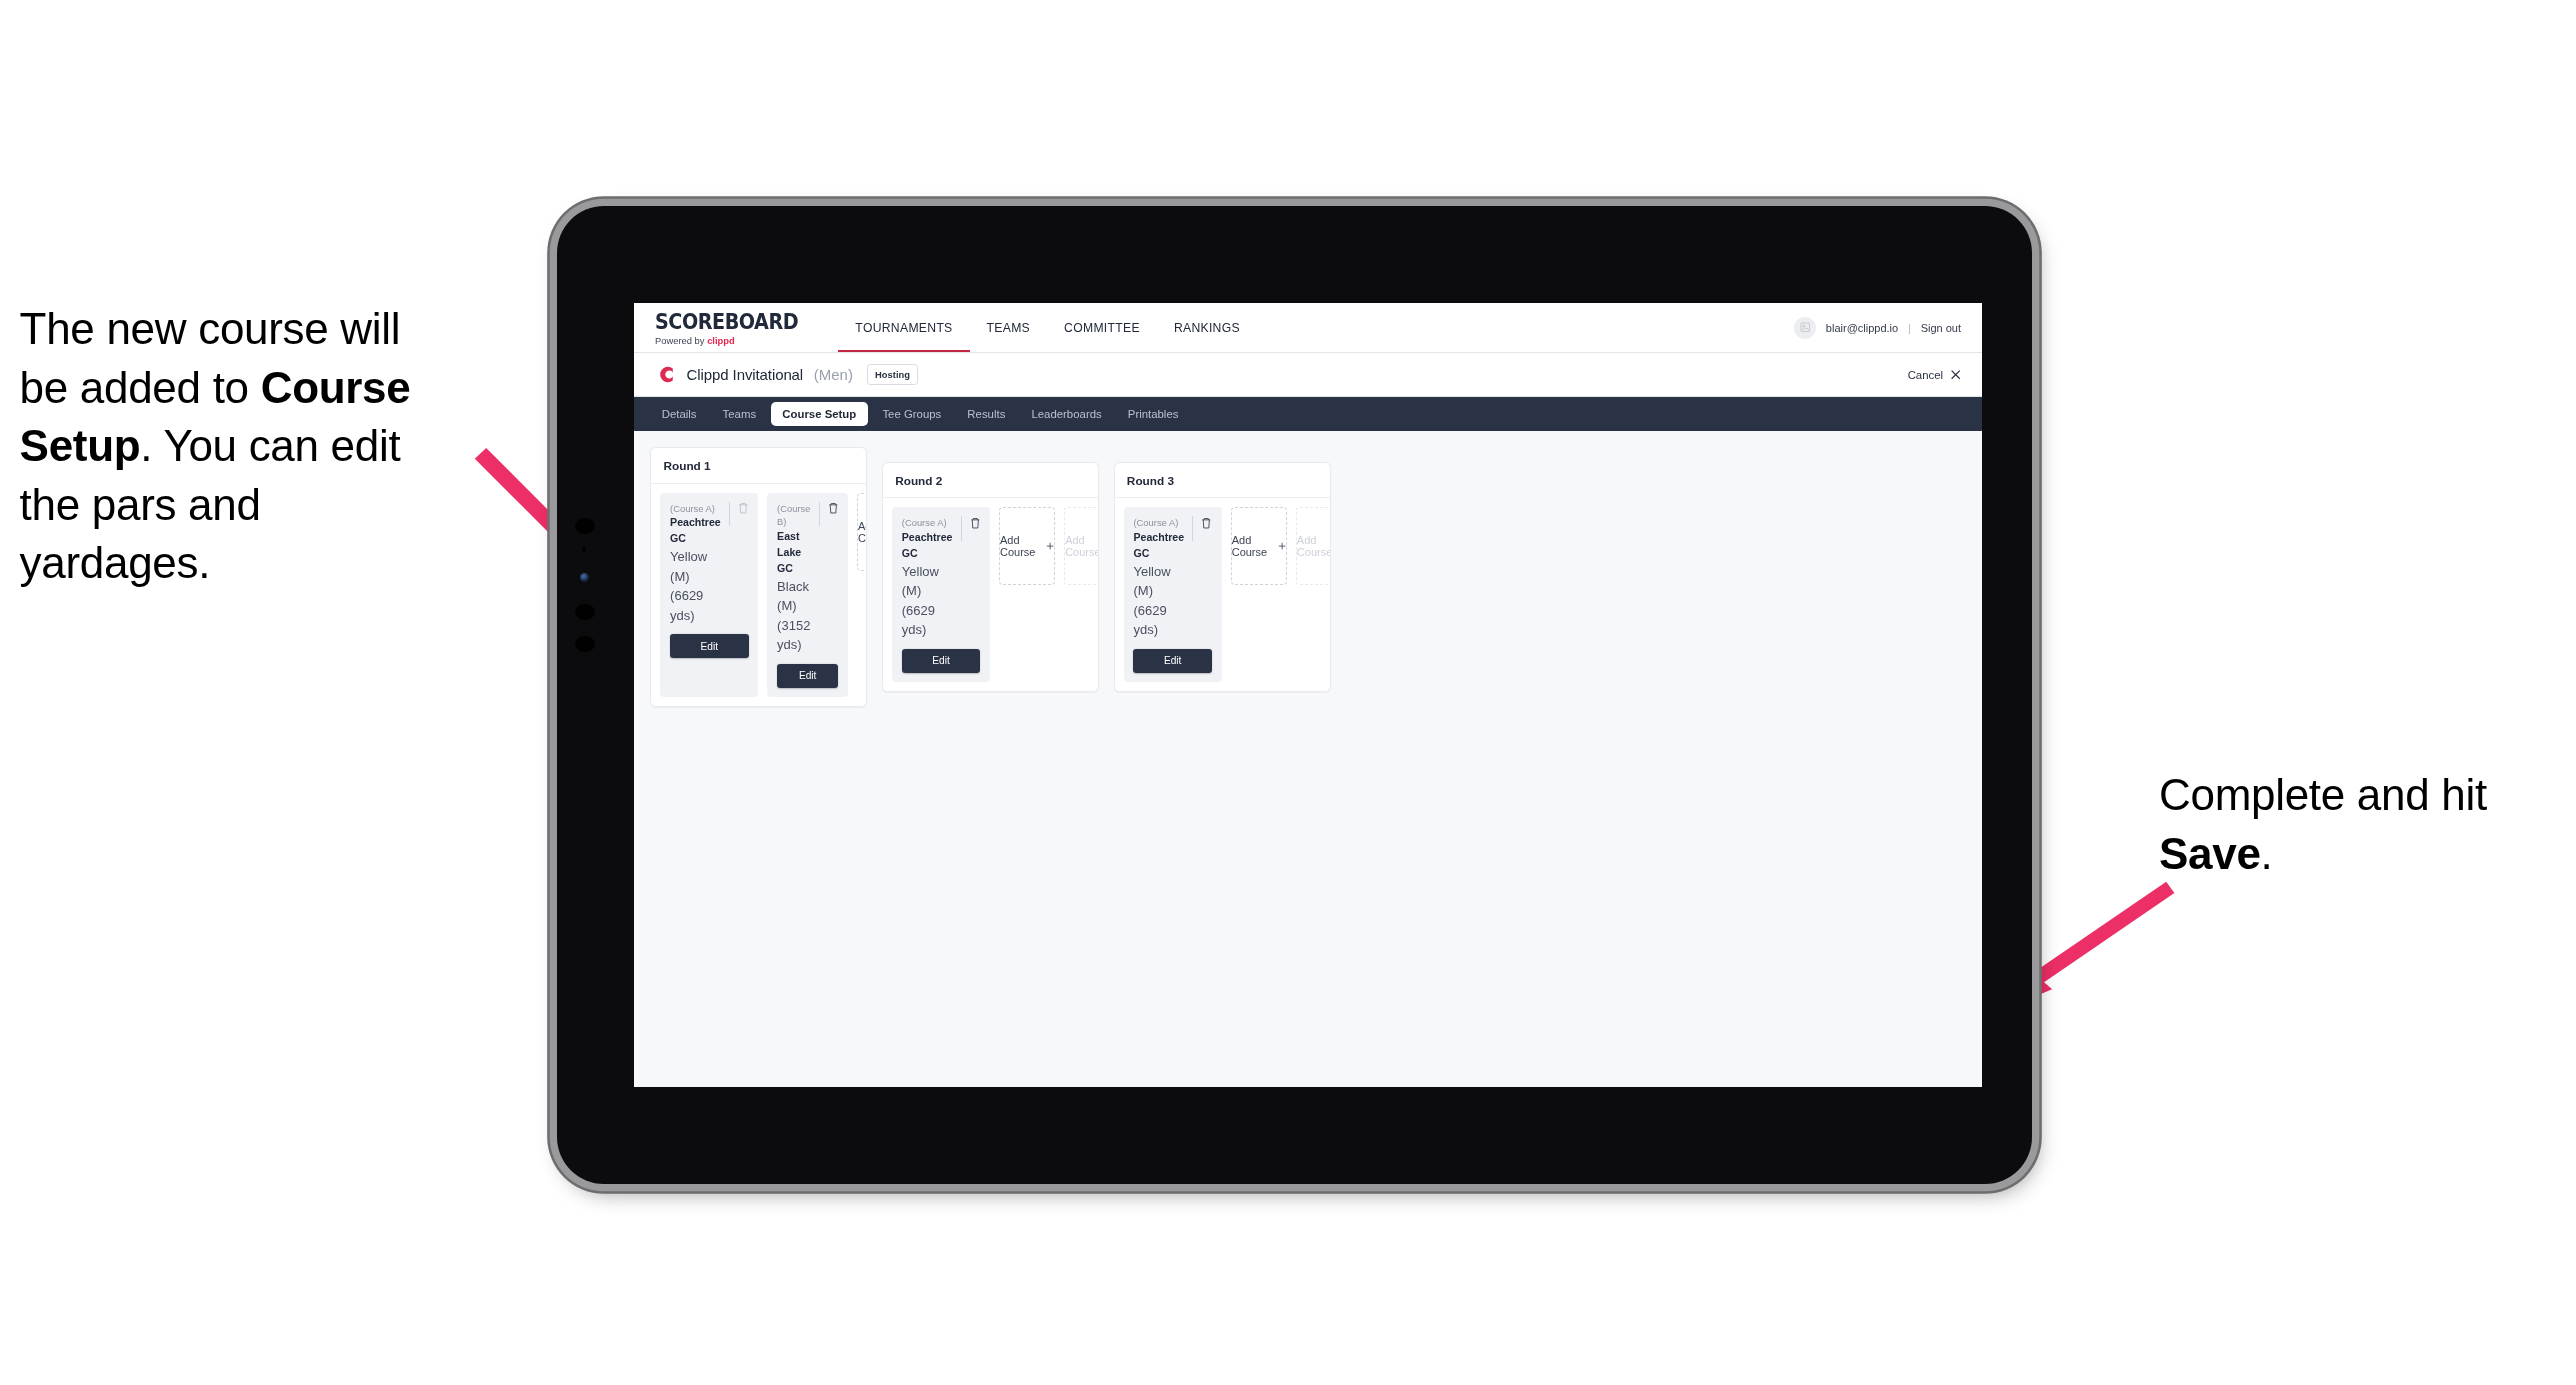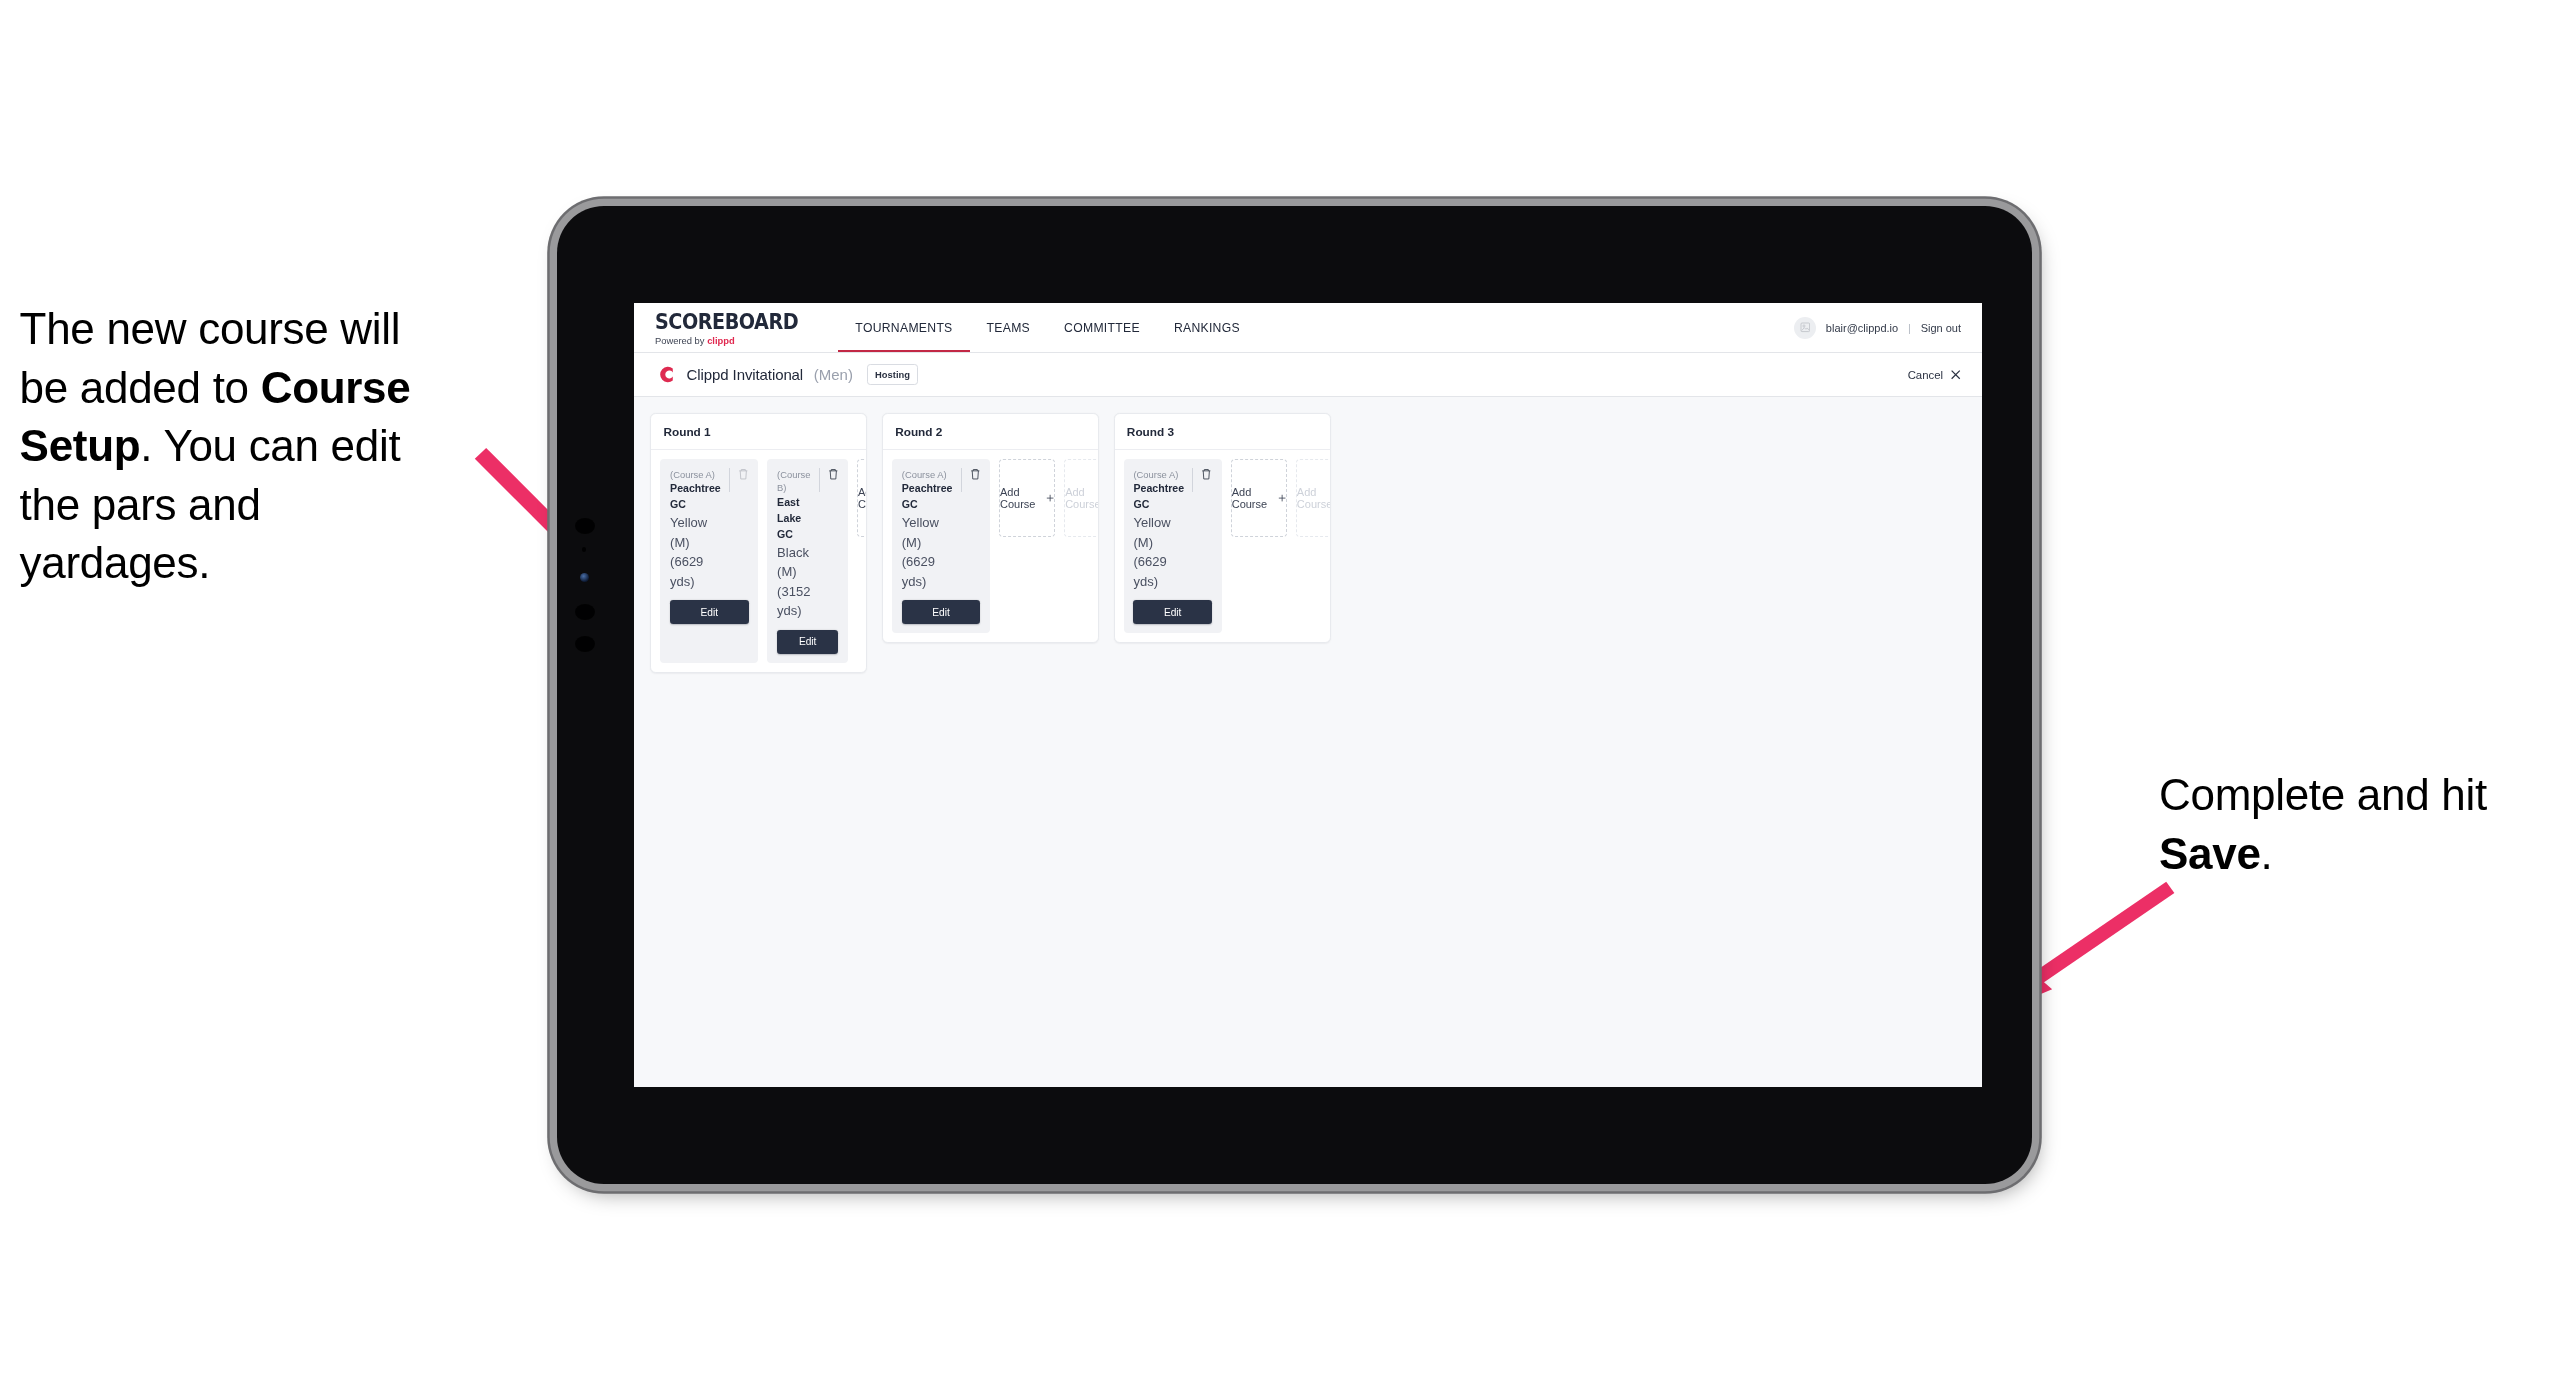--- a/index.html
+++ b/index.html
@@ -117,21 +117,21 @@
     height: 34px; background:#2a3346; display:flex; align-items:center;
     padding: 0 16.3px; gap: 3.3px;
   }
   .tab {
     font-size: 11.4px; color:#b9c0cd; padding: 5.7px 11.4px;
     border-radius: 4.9px; cursor:pointer; white-space:nowrap;
   }
   .tab.active { background:#fff; color:#1f2633; font-weight:700; }
 
   
-  #content { padding: 16.3px; display:flex; gap: 14.7px; align-items:flex-start; }
+  #content { padding: 16.3px; display:flex; gap: 14.7px; align-items:center; }
   .round-col {
     width: 217px; background:#fff; border:0.8px solid #e8eaee;
     border-radius: 5.7px; overflow:hidden;
     box-shadow: 0 0.8px 1.6px rgba(20,24,35,.05);
   }
   .round-head {
     padding: 10.6px 12.2px 9.8px; font-size: 11.8px; font-weight:700;
     color:#22293a; border-bottom:0.8px solid #ecedf1;
   }
   .round-body { padding: 9px; display:flex; flex-direction:row; gap: 9px; }
@@ -247,20 +247,29 @@
         <span class="t-gender">(Men)</span>
         <span class="t-badge">Hosting</span>
         <div class="cancel">
           <span>Cancel</span>
           <svg width="11.4" height="11.4" viewBox="0 0 14 14">
             <path d="M2 2 L12 12 M12 2 L2 12" stroke="#2b3242" stroke-width="1.5" fill="none"></path>
           </svg>
         </div>
       </div>
 
+      <div id="tabstrip">
+        <div class="tab">Details</div>
+        <div class="tab">Teams</div>
+        <div class="tab active">Course Setup</div>
+        <div class="tab">Tee Groups</div>
+        <div class="tab">Results</div>
+        <div class="tab">Leaderboards</div>
+        <div class="tab">Printables</div>
+      </div>
 
       <div id="content">
 
         <div class="round-col">
           <div class="round-head">Round 1</div>
           <div class="round-body">
 
             <div class="course-card">
               <div class="cc-top">
                 <div class="cc-text">

